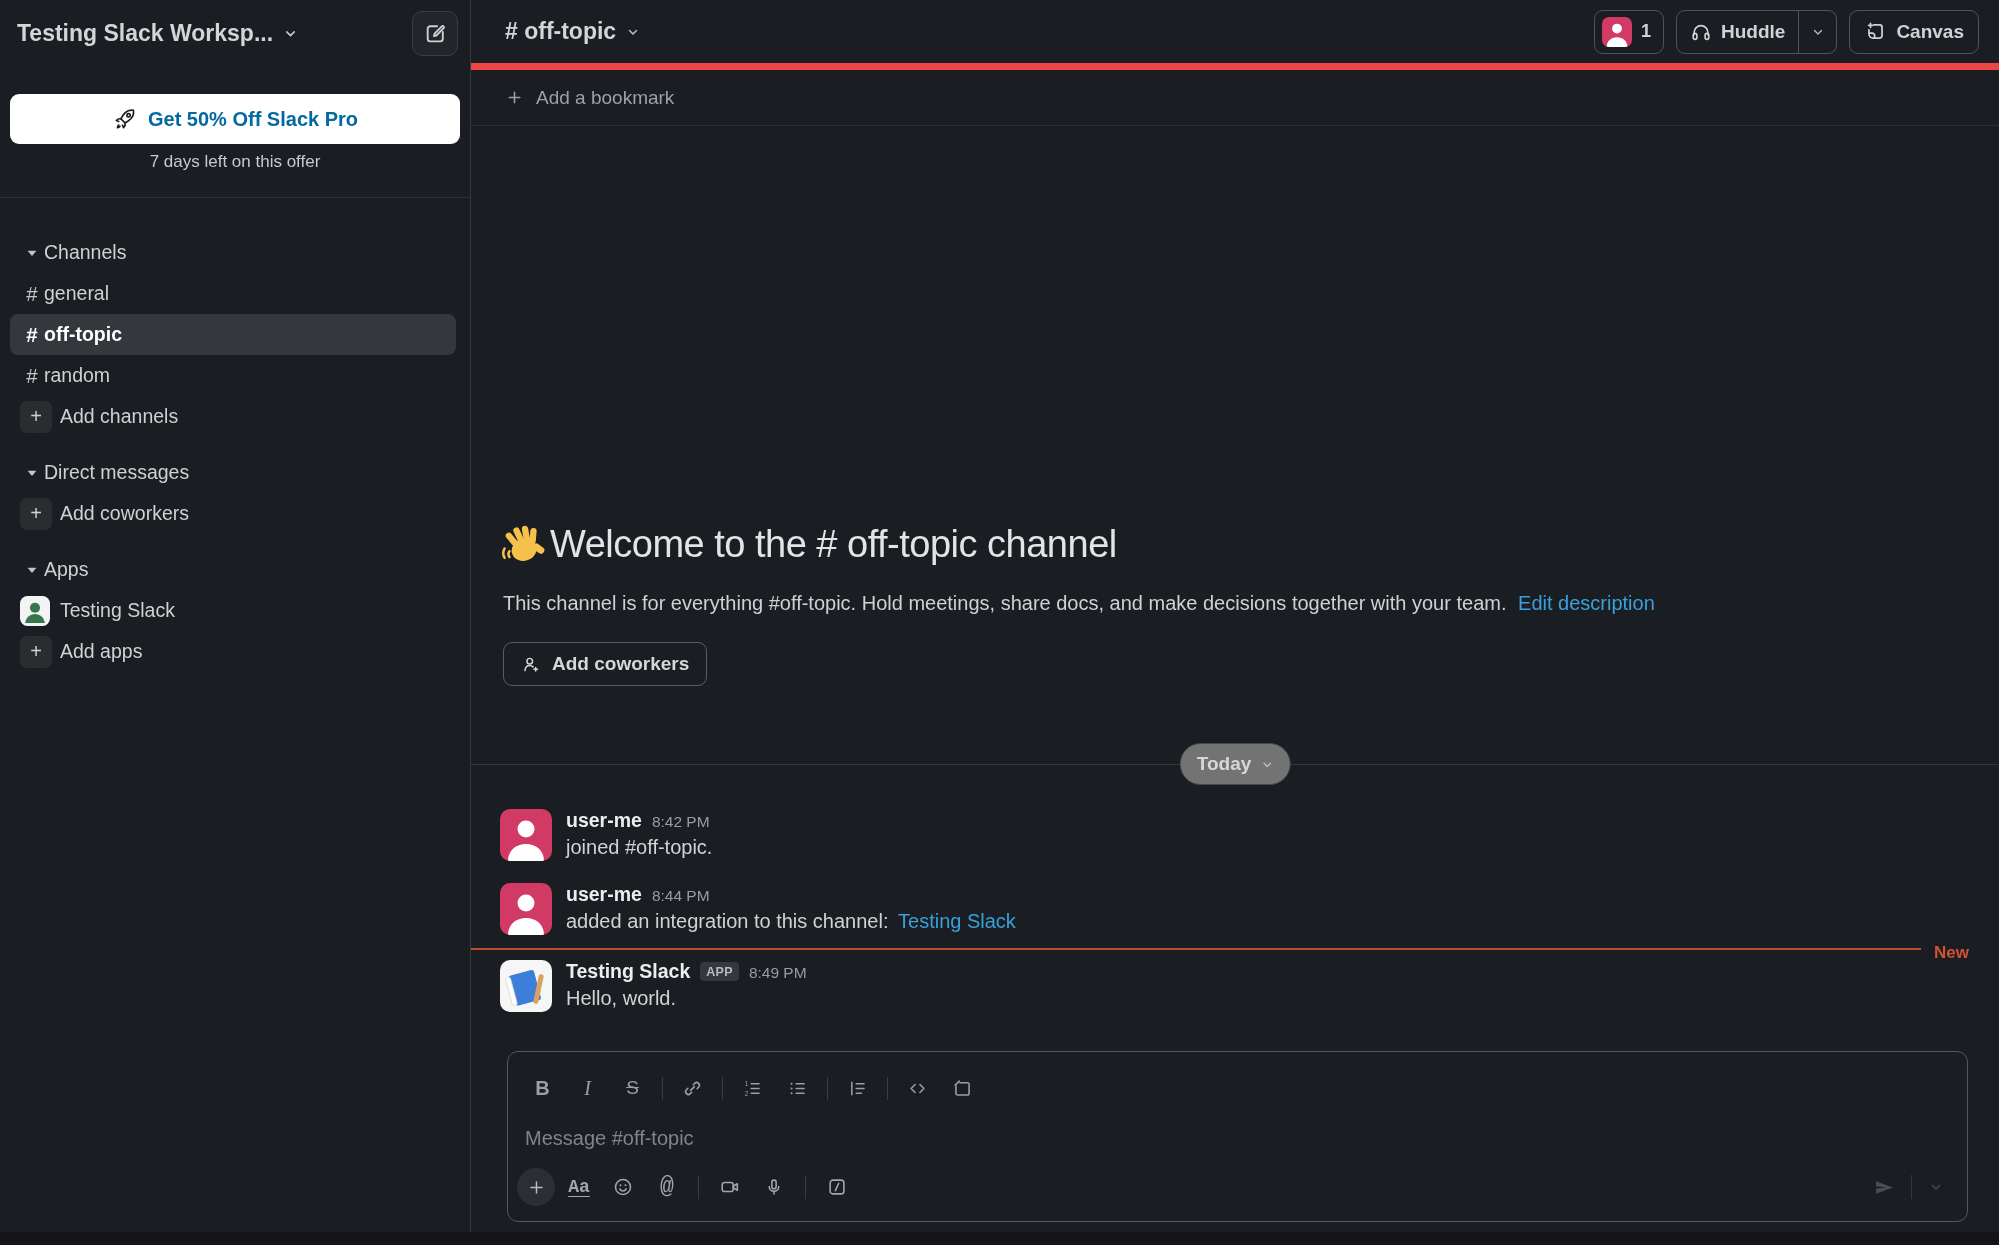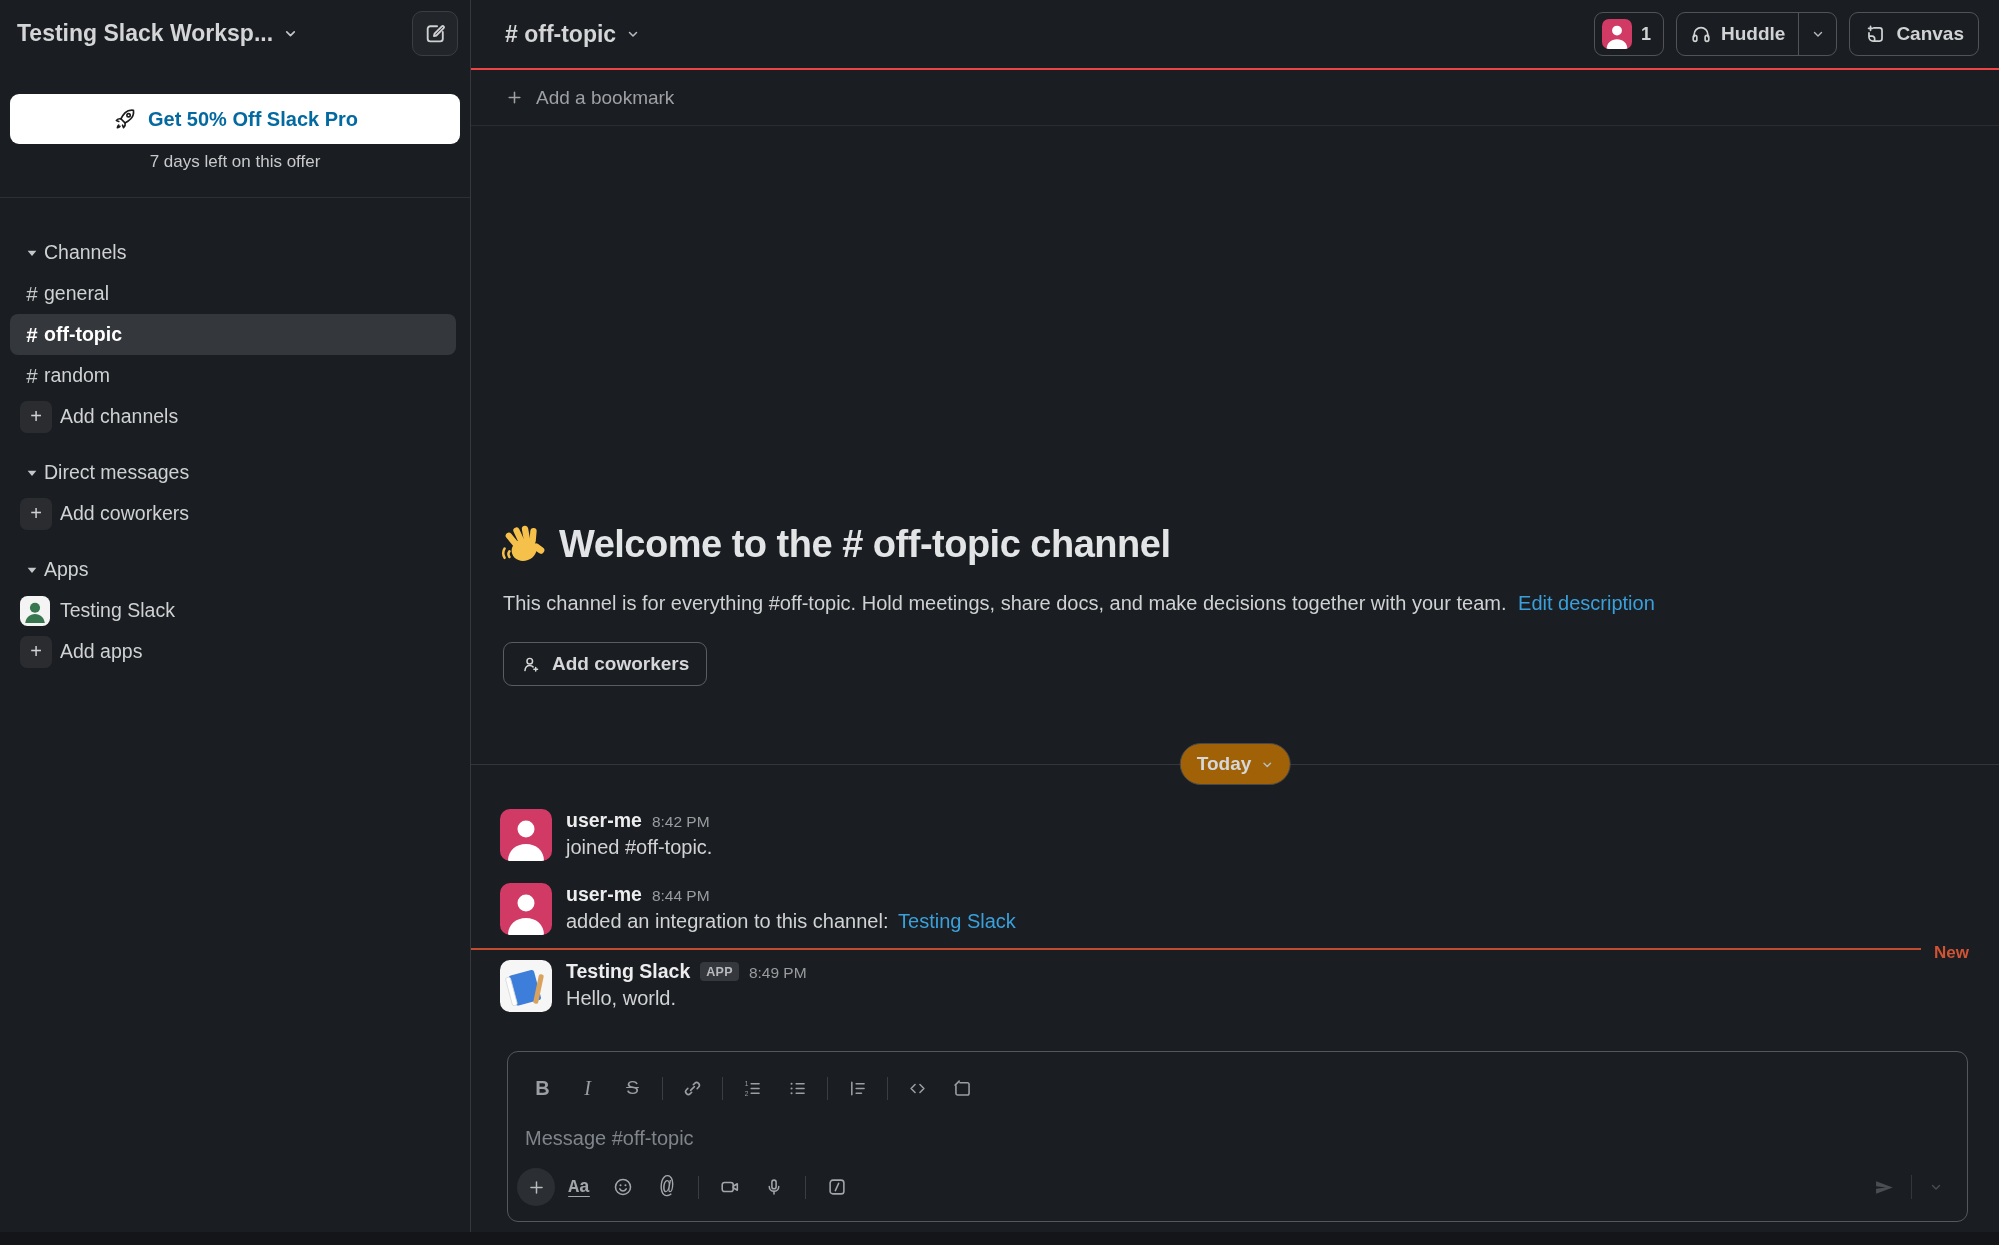--- a/index.html
+++ b/index.html
@@ -28,45 +28,45 @@
   .nav-glyph { width:24px; display:flex; justify-content:center; align-items:center; font-size:20.5px; color:#c4c6c8; }
   .nav-row.selected { background:#34373c; color:#ffffff; font-weight:bold; }
   .nav-row.selected .nav-glyph { color:#ffffff; font-weight:bold; }
   .add-row { gap:8px; }
   .add-box { width:32px; height:32px; border-radius:7px; background:rgba(255,255,255,0.07); display:flex; align-items:center; justify-content:center; font-size:20px; color:#cfd1d2; }
   .app-row { gap:10px; }
   .tri { color:#c4c6c8; }
 
   
   .main { position:absolute; top:0; left:470px; right:0; bottom:0; border-left:1px solid #36383c; }
-  .ch-header { position:absolute; top:0; left:0; right:0; height:70px; border-bottom:2px solid #ef4444; display:flex; align-items:center; padding:0 20px 0 34px; }
+  .ch-header { position:absolute; top:0; left:0; right:0; height:70px; border-bottom:7px solid #ef4444; display:flex; align-items:center; padding:0 20px 0 34px; }
   .ch-title { display:flex; align-items:center; gap:10px; font-size:23px; font-weight:bold; color:#d4d5d6; }
   .hdr-actions { margin-left:auto; display:flex; align-items:center; gap:12px; }
   .hdr-btn { height:44px; border:1px solid #515358; border-radius:9px; background:transparent; display:flex; align-items:center; color:#d1d2d3; font-family:inherit; }
   .members-btn { padding:0 12px 0 7px; gap:9px; }
   .member-count { font-size:18px; font-weight:bold; }
   .huddle-btn { padding:0; }
   .huddle-main { display:flex; align-items:center; gap:9px; padding:0 13px; font-size:19px; font-weight:bold; }
   .huddle-divider { width:1px; align-self:stretch; background:#515358; }
   .huddle-caret { width:37px; display:flex; align-items:center; justify-content:center; color:#b9bbbe; }
   .canvas-btn { padding:0 14px; gap:9px; font-size:19px; font-weight:bold; }
 
   .bookmarks { position:absolute; top:70px; left:0; right:0; height:56px; border-bottom:1px solid #2b2d31; display:flex; align-items:center; gap:13px; padding-left:35px; color:#9ea0a4; font-size:19px; }
 
   .content { position:absolute; top:126px; left:0; right:0; bottom:0; }
 
-  .welcome-title { position:absolute; top:395px; left:29px; display:flex; align-items:center; gap:13px; font-size:38px; font-weight:bold; color:#e3e4e5; letter-spacing:-0.5px; }
+  .welcome-title { position:absolute; top:395px; left:29px; display:flex; align-items:center; gap:4px; font-size:38px; font-weight:normal; color:#e3e4e5; letter-spacing:-0.5px; }
   .welcome-desc { position:absolute; top:466px; left:32px; font-size:20px; color:#cfd1d2; }
   .link { color:#3aa0dc; }
   .edit-link { margin-left:6px; }
   .add-coworkers { position:absolute; top:516px; left:32px; height:44px; border:1px solid #5b5d61; border-radius:9px; background:transparent; display:flex; align-items:center; gap:10px; padding:0 17px; font-family:inherit; font-size:19px; font-weight:bold; color:#d6d7d8; }
 
   .today-divider { position:absolute; top:617px; left:0; right:0; height:42px; }
   .today-line { position:absolute; top:21px; left:0; right:0; height:1px; background:#33363b; }
-  .today-pill { position:absolute; left:50%; transform:translateX(-50%); height:42px; padding:0 16px; border:1px solid #45484d; border-radius:21px; background:#a16207; display:flex; align-items:center; gap:9px; font-size:19px; font-weight:bold; color:#d6d7d8; }
+  .today-pill { position:absolute; left:50%; transform:translateX(-50%); height:42px; padding:0 16px; border:1px solid #45484d; border-radius:21px; background:#737373; display:flex; align-items:center; gap:9px; font-size:19px; font-weight:bold; color:#d6d7d8; }
   .today-pill .caret { color:#b9bbbe; }
 
   .msg { position:absolute; left:29px; right:30px; display:flex; gap:14px; }
   .msg-1 { top:683px; } .msg-2 { top:757px; } .msg-3 { top:834px; }
   .avatar { width:52px; height:52px; flex:none; }
   .msg-head { display:flex; align-items:baseline; gap:10px; }
   .msg-name { font-size:19.5px; font-weight:bold; color:#ededee; }
   .msg-time { font-size:15.5px; color:#9a9c9f; }
   .msg-text { margin-top:4px; font-size:20px; color:#d1d2d3; }
   .app-badge { align-self:center; background:rgba(255,255,255,0.12); color:#b9babe; font-size:12.5px; font-weight:bold; letter-spacing:0.3px; border-radius:4px; padding:2.5px 6px; }

